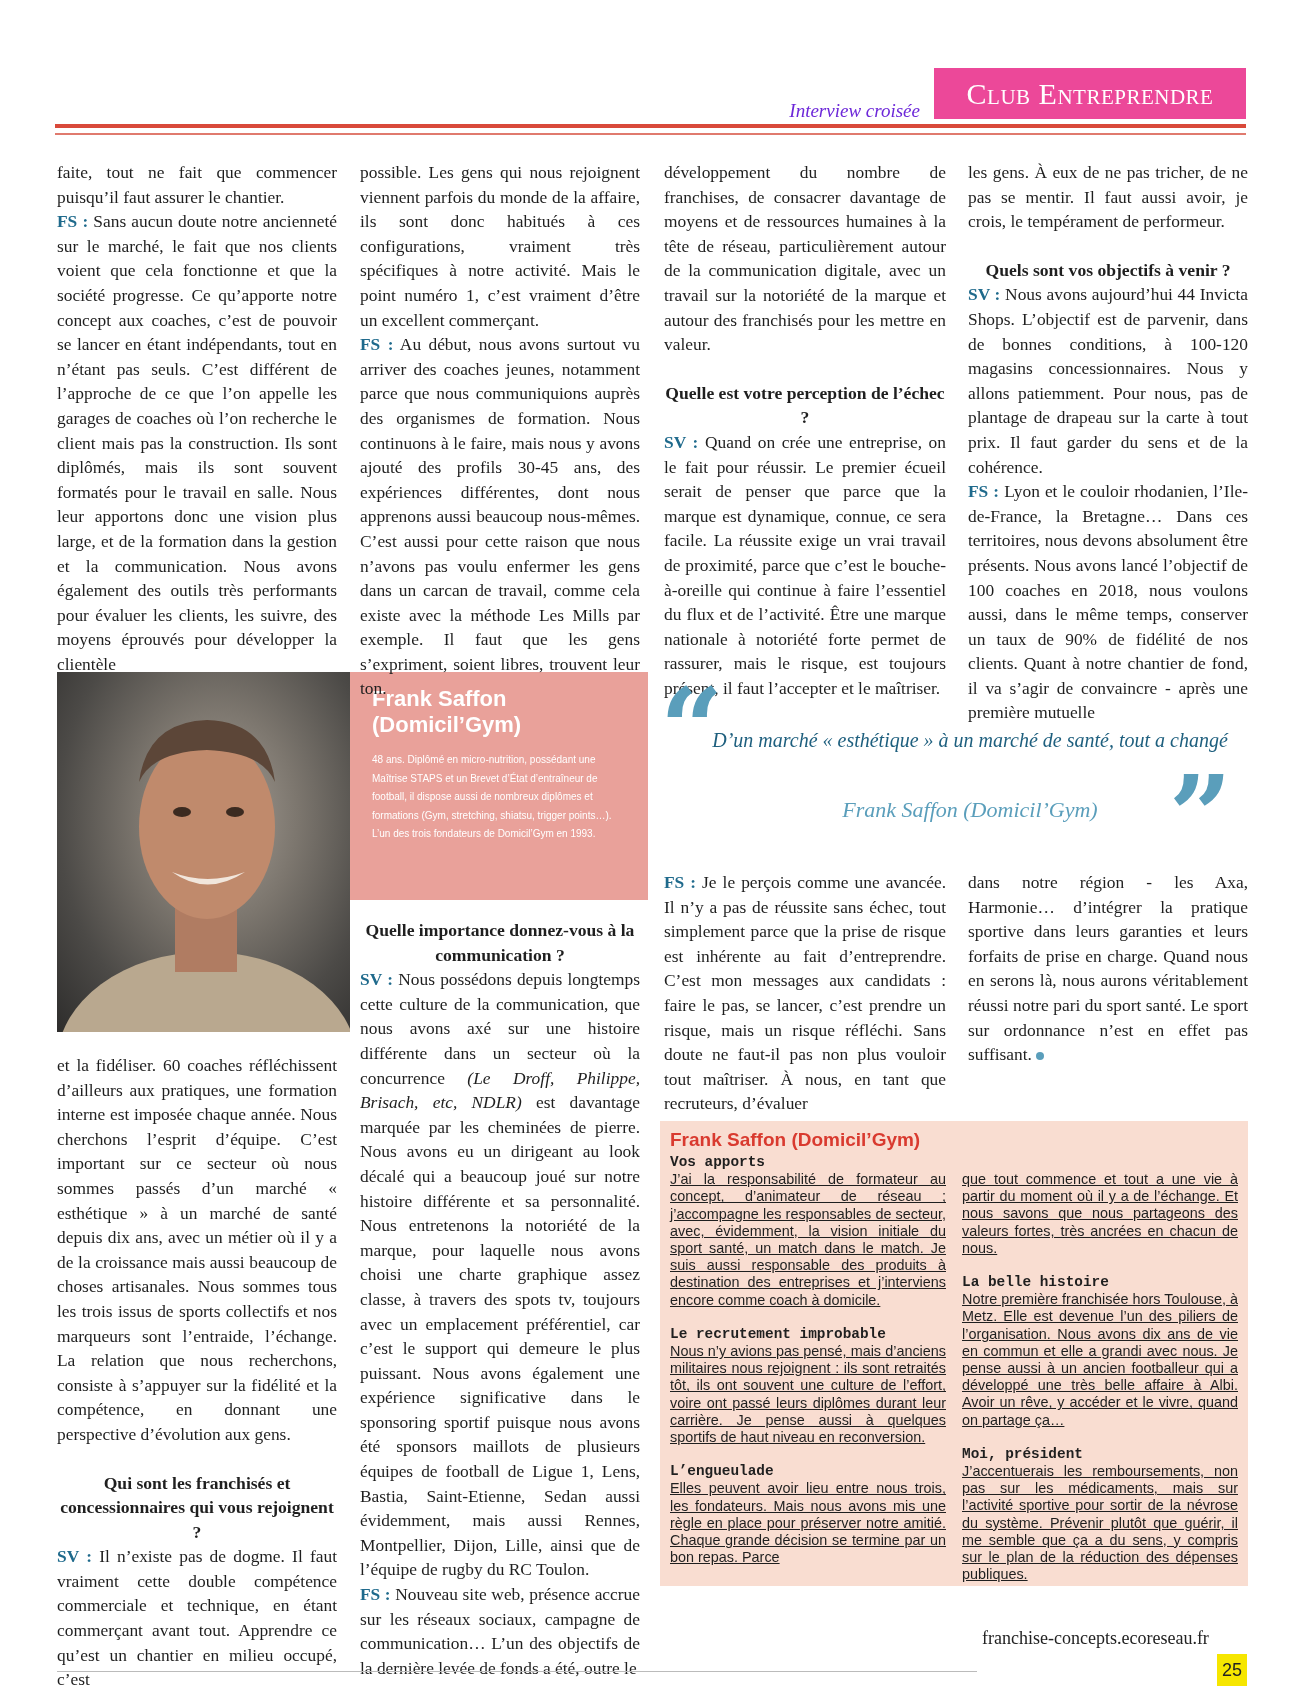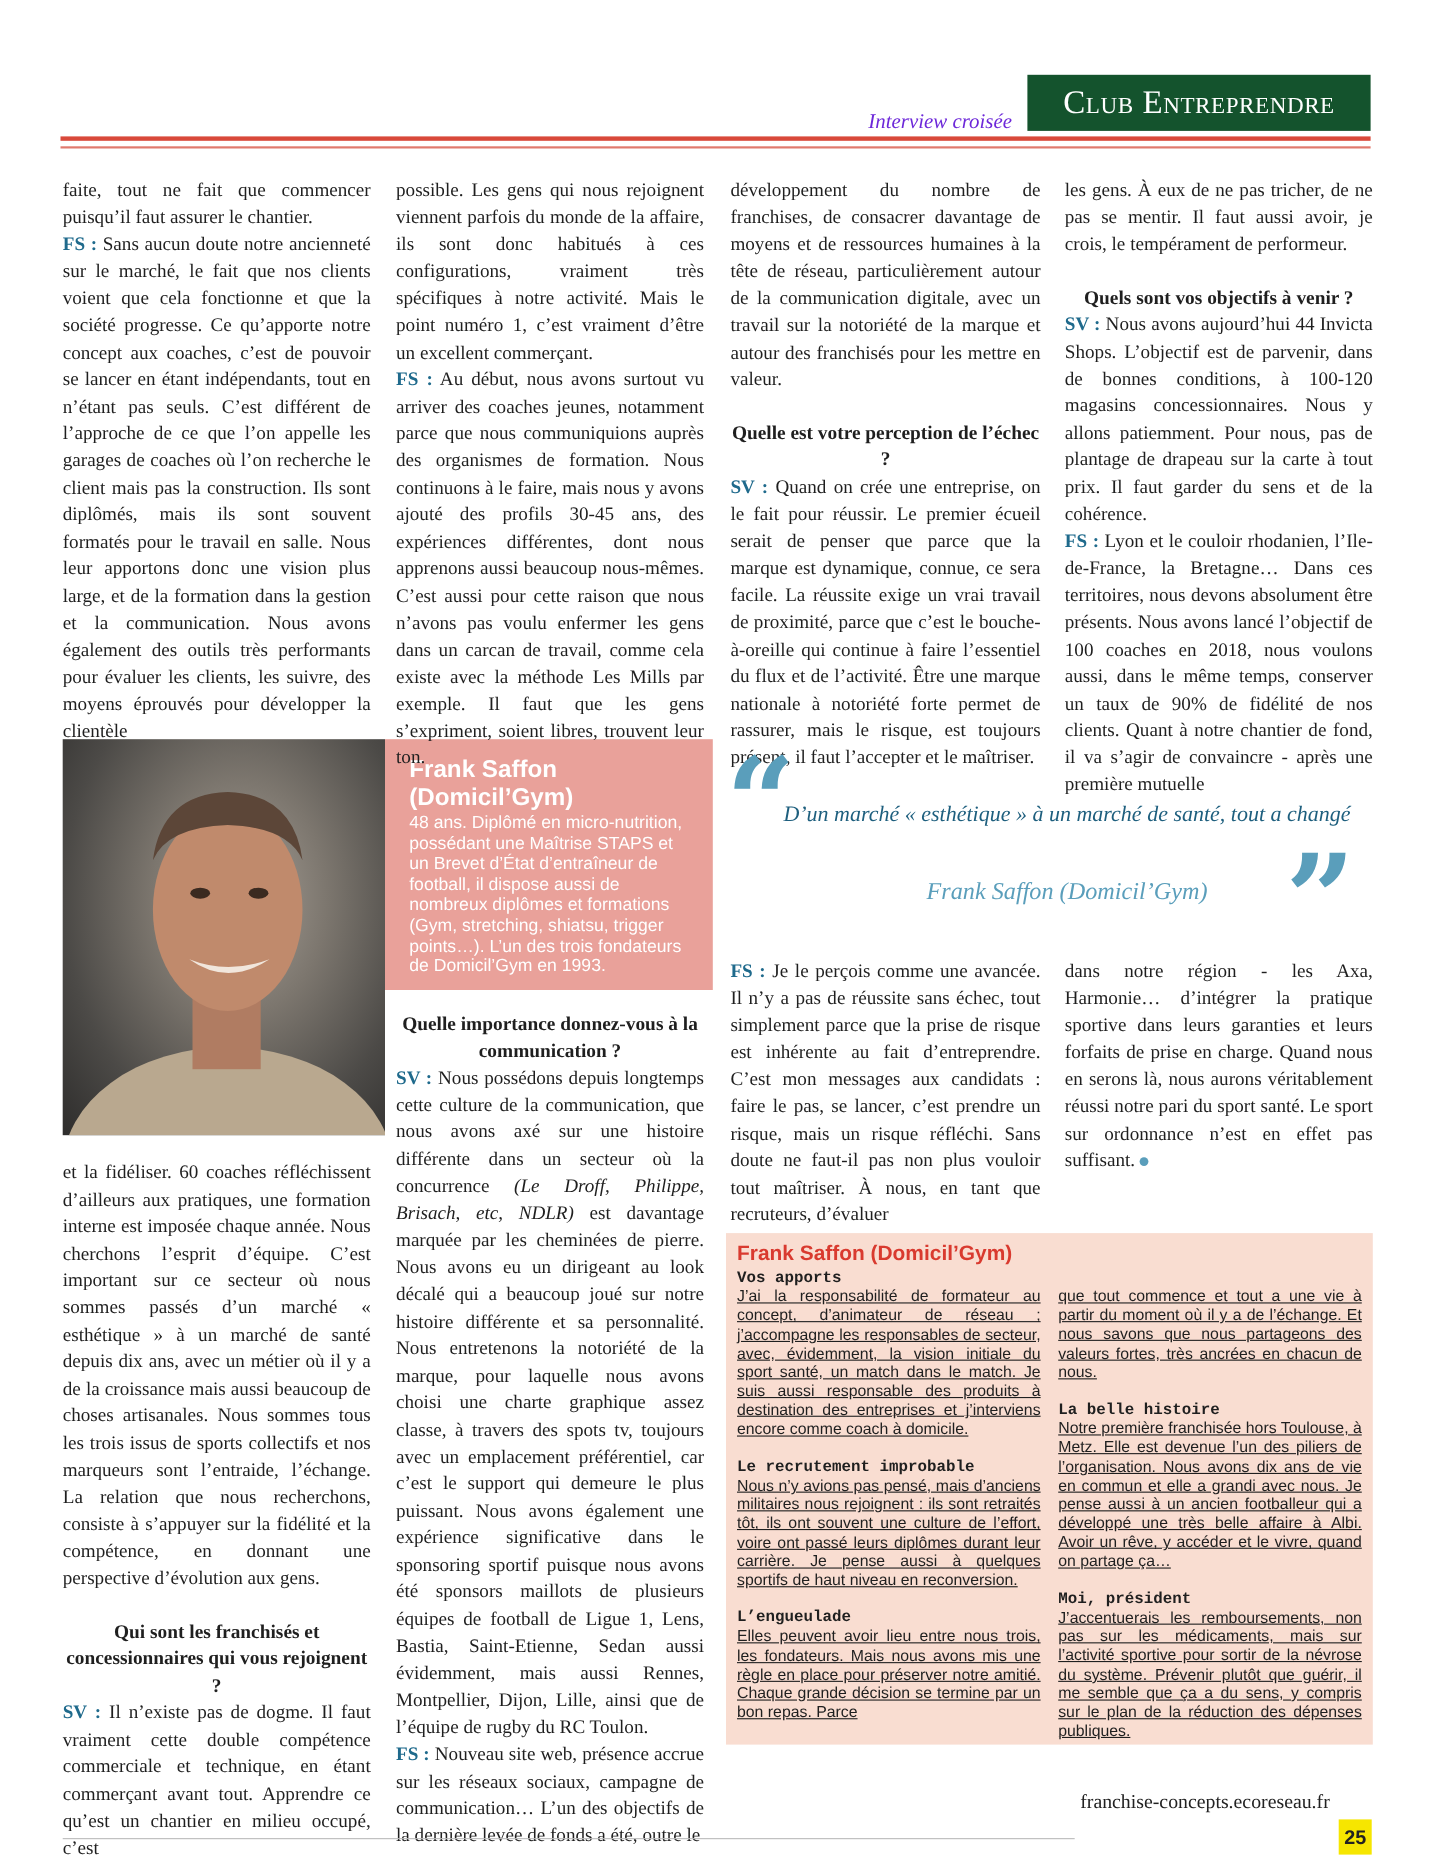--- a/index.html
+++ b/index.html
@@ -1,50 +1,50 @@
 <!DOCTYPE html>
 <html><head>
 <meta charset="utf-8">
 <style>
   html, body { margin:0; padding:0; background:#fff; }
   body { width:1303px; height:1700px; position:relative; overflow:hidden; font-family:"Liberation Serif", serif; color:#1f1f1f; }
   .header-kicker { position:absolute; top:100px; left:740px; width:180px; text-align:right; font-style:italic; font-size:19px; color:#6d28d9; }
-  .header-brand { position:absolute; top:68px; left:934px; width:312px; height:51px; background:#14532d; color:#fff; font-size:30px; font-variant:small-caps; letter-spacing:0.5px; display:flex; align-items:center; justify-content:center; }
+  .header-brand { position:absolute; top:68px; left:934px; width:312px; height:51px; background:#ec4899; color:#fff; font-size:30px; font-variant:small-caps; letter-spacing:0.5px; display:flex; align-items:center; justify-content:center; }
   .rule-thick { position:absolute; top:124px; left:55px; width:1191px; height:4px; background:#d9493a; }
   .rule-thin { position:absolute; top:133px; left:55px; width:1191px; height:1.5px; background:#e07a6e; }
   .col { position:absolute; font-size:17.4px; line-height:24.6px; text-align:justify; hyphens:auto; }
   .col p { margin:0; }
   .spk { color:#1f6a8c; font-weight:bold; }
   .q { font-weight:bold; text-align:center; margin:0; font-size:17.6px; }
   .gap { height:24px; }
   .c1 { left:57px; width:280px; }
   .c2 { left:360px; width:280px; }
   .c3 { left:664px; width:282px; }
   .c4 { left:968px; width:280px; }
   .photo { position:absolute; top:672px; left:57px; width:293px; height:360px; overflow:hidden;
     background: radial-gradient(ellipse at 55% 40%, #a7a097 0%, #7c766e 35%, #4c4a47 70%, #2e2d2c 100%); }
   .photo svg { display:block; }
   .bio { position:absolute; top:672px; left:350px; width:298px; height:228px; background:#e9a19a; color:#fff; font-family:"Liberation Sans", sans-serif; box-sizing:border-box; padding:14px 22px; }
   .bio-name { font-size:22px; font-weight:bold; line-height:26px; }
-  .bio-text { font-size:16px; line-height:18.6px; margin-top:2px; }
+  .bio-text { font-size:10px; line-height:18.6px; margin-top:13px; }
   .pull { position:absolute; top:682px; left:660px; width:620px; height:175px; }
   .qmark-open { position:absolute; left:0; top:-8px; font-size:110px; line-height:110px; color:#5a9ebb; font-weight:bold; font-family:"DejaVu Serif", serif; }
   .qmark-close { position:absolute; right:48px; top:80px; font-size:110px; line-height:110px; color:#5a9ebb; font-weight:bold; font-family:"DejaVu Serif", serif; }
   .pull-text { position:absolute; left:0; top:44px; width:620px; text-align:center; font-style:italic; font-size:20px; line-height:28px; color:#1e5f7e; }
   .pull-author { position:absolute; left:0; top:115px; width:620px; text-align:center; font-style:italic; font-size:22px; color:#5a9ebb; }
   .end-dot { display:inline-block; width:8px; height:8px; border-radius:50%; background:#5a9ebb; margin-left:4px; vertical-align:middle; }
   .box { position:absolute; top:1121px; left:660px; width:588px; height:465px; background:#f9ddd1; font-family:"Liberation Sans", sans-serif; box-sizing:border-box; padding:8px 10px; }
   .box-title { color:#d93a2f; font-weight:bold; font-size:19px; line-height:22px; }
   .box-cols { display:flex; gap:16px; margin-top:3px; }
   .box-col { width:280px; font-size:14.4px; line-height:17.2px; color:#1f1f1f; text-align:justify; }
   .box-col h4 { margin:0; font-size:14.4px;font-family:Liberation Mono, monospace; }
   .box-col p { margin:0 0 17px 0;text-decoration:underline; }
   .footer-line { position:absolute; top:1671px; left:57px; width:920px; height:1px; background:#bbb; }
   .footer-url { position:absolute; top:1628px; left:982px; font-size:18px; color:#222; }
-  .footer-page { position:absolute; top:1654px; left:1217px; width:30px; height:32px; background:#f6e600; font-family:"Liberation Sans", sans-serif; font-weight:bold; font-size:18px; display:flex; align-items:center; justify-content:center; color:#222; }
+  .footer-page { position:absolute; top:1654px; left:1217px; width:30px; height:32px; background:#f6e600; font-family:"Liberation Sans", sans-serif; font-weight:normal; font-size:18px; display:flex; align-items:center; justify-content:center; color:#222; }
 </style>
 </head>
 <body>
 
 <div class="header-kicker">Interview croisée</div>
 <div class="header-brand">Club Entreprendre</div>
 <div class="rule-thick"></div>
 <div class="rule-thin"></div>
 
 <div class="col c1" style="top:160px;">

